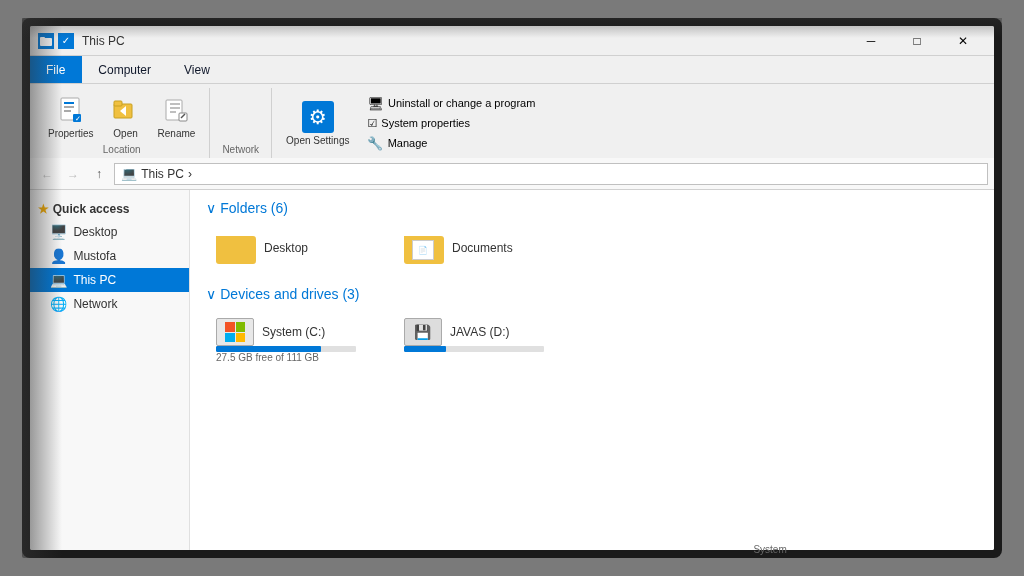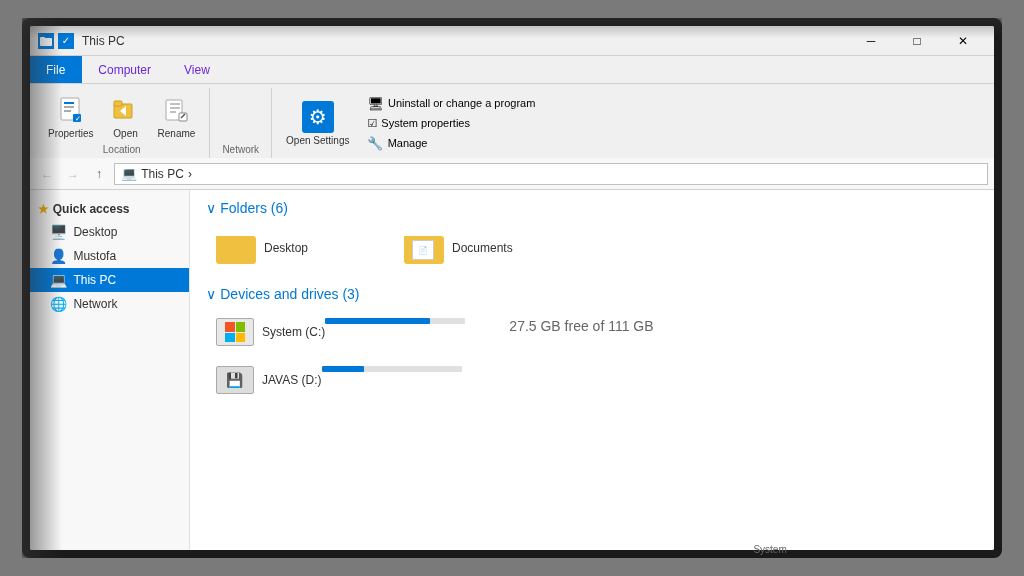--- a/index.html
+++ b/index.html
@@ -82,21 +82,21 @@
       display: flex;
       height: 28px;
       border-bottom: 1px solid #d0d0d0;
     }
     .ribbon-tab {
       padding: 0 16px;
       font-size: 12px;
       display: flex;
       align-items: center;
       cursor: pointer;
-      color: #6d28d9;
+      color: #0f172a;
       border-right: 1px solid transparent;
     }
     .ribbon-tab.active {
       background: #0078d7;
       color: white;
     }
 
     .ribbon-content {
       display: flex;
       align-items: stretch;
@@ -355,21 +355,21 @@
     }
 
     .grid-item-label {
       font-size: 12px;
       color: #333;
     }
 
     
     .drive-item {
       display: flex;
-      flex-direction: row;
+      flex-direction: column;
       min-width: 180px;
       padding: 6px 10px;
       cursor: pointer;
       border-radius: 2px;
     }
     .drive-info {
       display: flex;
       align-items: center;
       gap: 8px;
     }
@@ -389,21 +389,21 @@
       height: 6px;
       background: #e0e0e0;
       border-radius: 1px;
       overflow: hidden;
     }
     .drive-progress-fill {
       height: 100%;
       background: #0078d7;
       border-radius: 1px;
     }
-    .drive-size-text { font-size: 14px; color: #666; margin-left: 44px; }
+    .drive-size-text { font-size: 10px; color: #666; }
 
     .windows-logo {
       display: grid;
       grid-template-columns: 1fr 1fr;
       gap: 1px;
       width: 20px;
       height: 20px;
     }
     .windows-logo div {
       background: #00adef;

